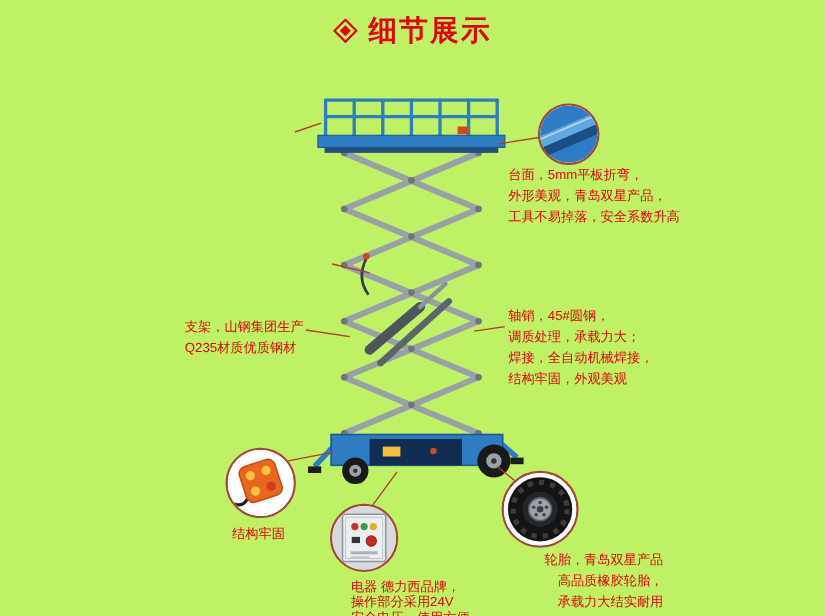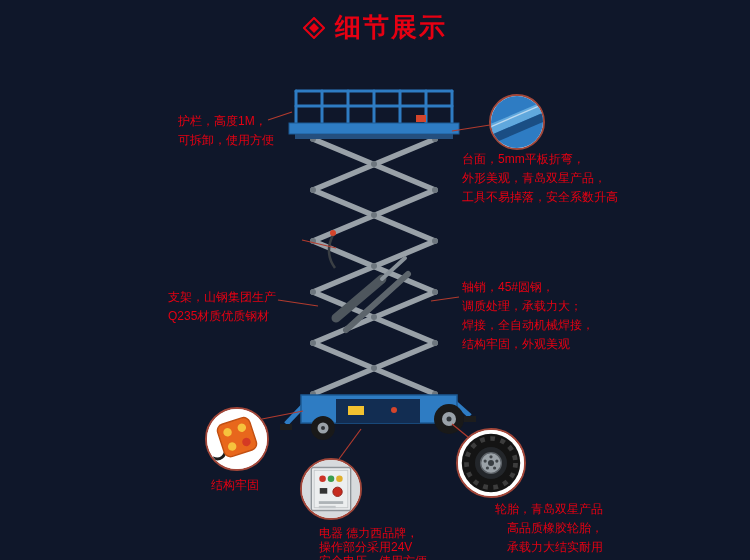--- a/index.html
+++ b/index.html
@@ -1,17 +1,17 @@
 <!DOCTYPE html>
 <html><head>
 <meta charset="utf-8">
 <style>
   html,body{margin:0;padding:0;background:#ffffff;}
   .page{
-    position:relative;width:750px;height:560px;background:#0f172a;overflow:hidden;
+    position:relative;width:750px;height:560px;background:#bef264;overflow:hidden;
     font-family:"Liberation Sans","DejaVu Sans",sans-serif;
   }
   .header{
     position:absolute;top:10px;left:0;width:100%;
     display:flex;justify-content:center;align-items:center;gap:10px;
   }
   .title{
     margin:0;font-size:26px;font-weight:bold;color:#e60012;letter-spacing:2px;
   }
   .scene{position:absolute;left:0;top:0;width:750px;height:560px;}
@@ -183,22 +183,20 @@
       <circle cx="35" cy="35" r="11" fill="#9aa1a7" stroke="#5c6167" stroke-width="1.5"></circle>
       <circle cx="35" cy="28.5" r="1.7" fill="#40454a"></circle>
       <circle cx="41.2" cy="33" r="1.7" fill="#40454a"></circle>
       <circle cx="38.8" cy="40.3" r="1.7" fill="#40454a"></circle>
       <circle cx="31.2" cy="40.3" r="1.7" fill="#40454a"></circle>
       <circle cx="28.8" cy="33" r="1.7" fill="#40454a"></circle>
       <circle cx="35" cy="35" r="3.2" fill="#383d42"></circle>
     </svg>
   </div>
 
-  <div class="callout" style="left:178px;top:112px;width:110px;">护栏，高度1M，
-可拆卸，使用方便</div>
 
   <div class="callout" style="left:462px;top:150px;">台面，5mm平板折弯，
 外形美观，青岛双星产品，
 工具不易掉落，安全系数升高</div>
 
 
   <div class="callout" style="left:168px;top:288px;width:130px;">支架，山钢集团生产
 Q235材质优质钢材</div>
 
   <div class="callout" style="left:462px;top:278px;width:160px;">轴销，45#圆钢，

